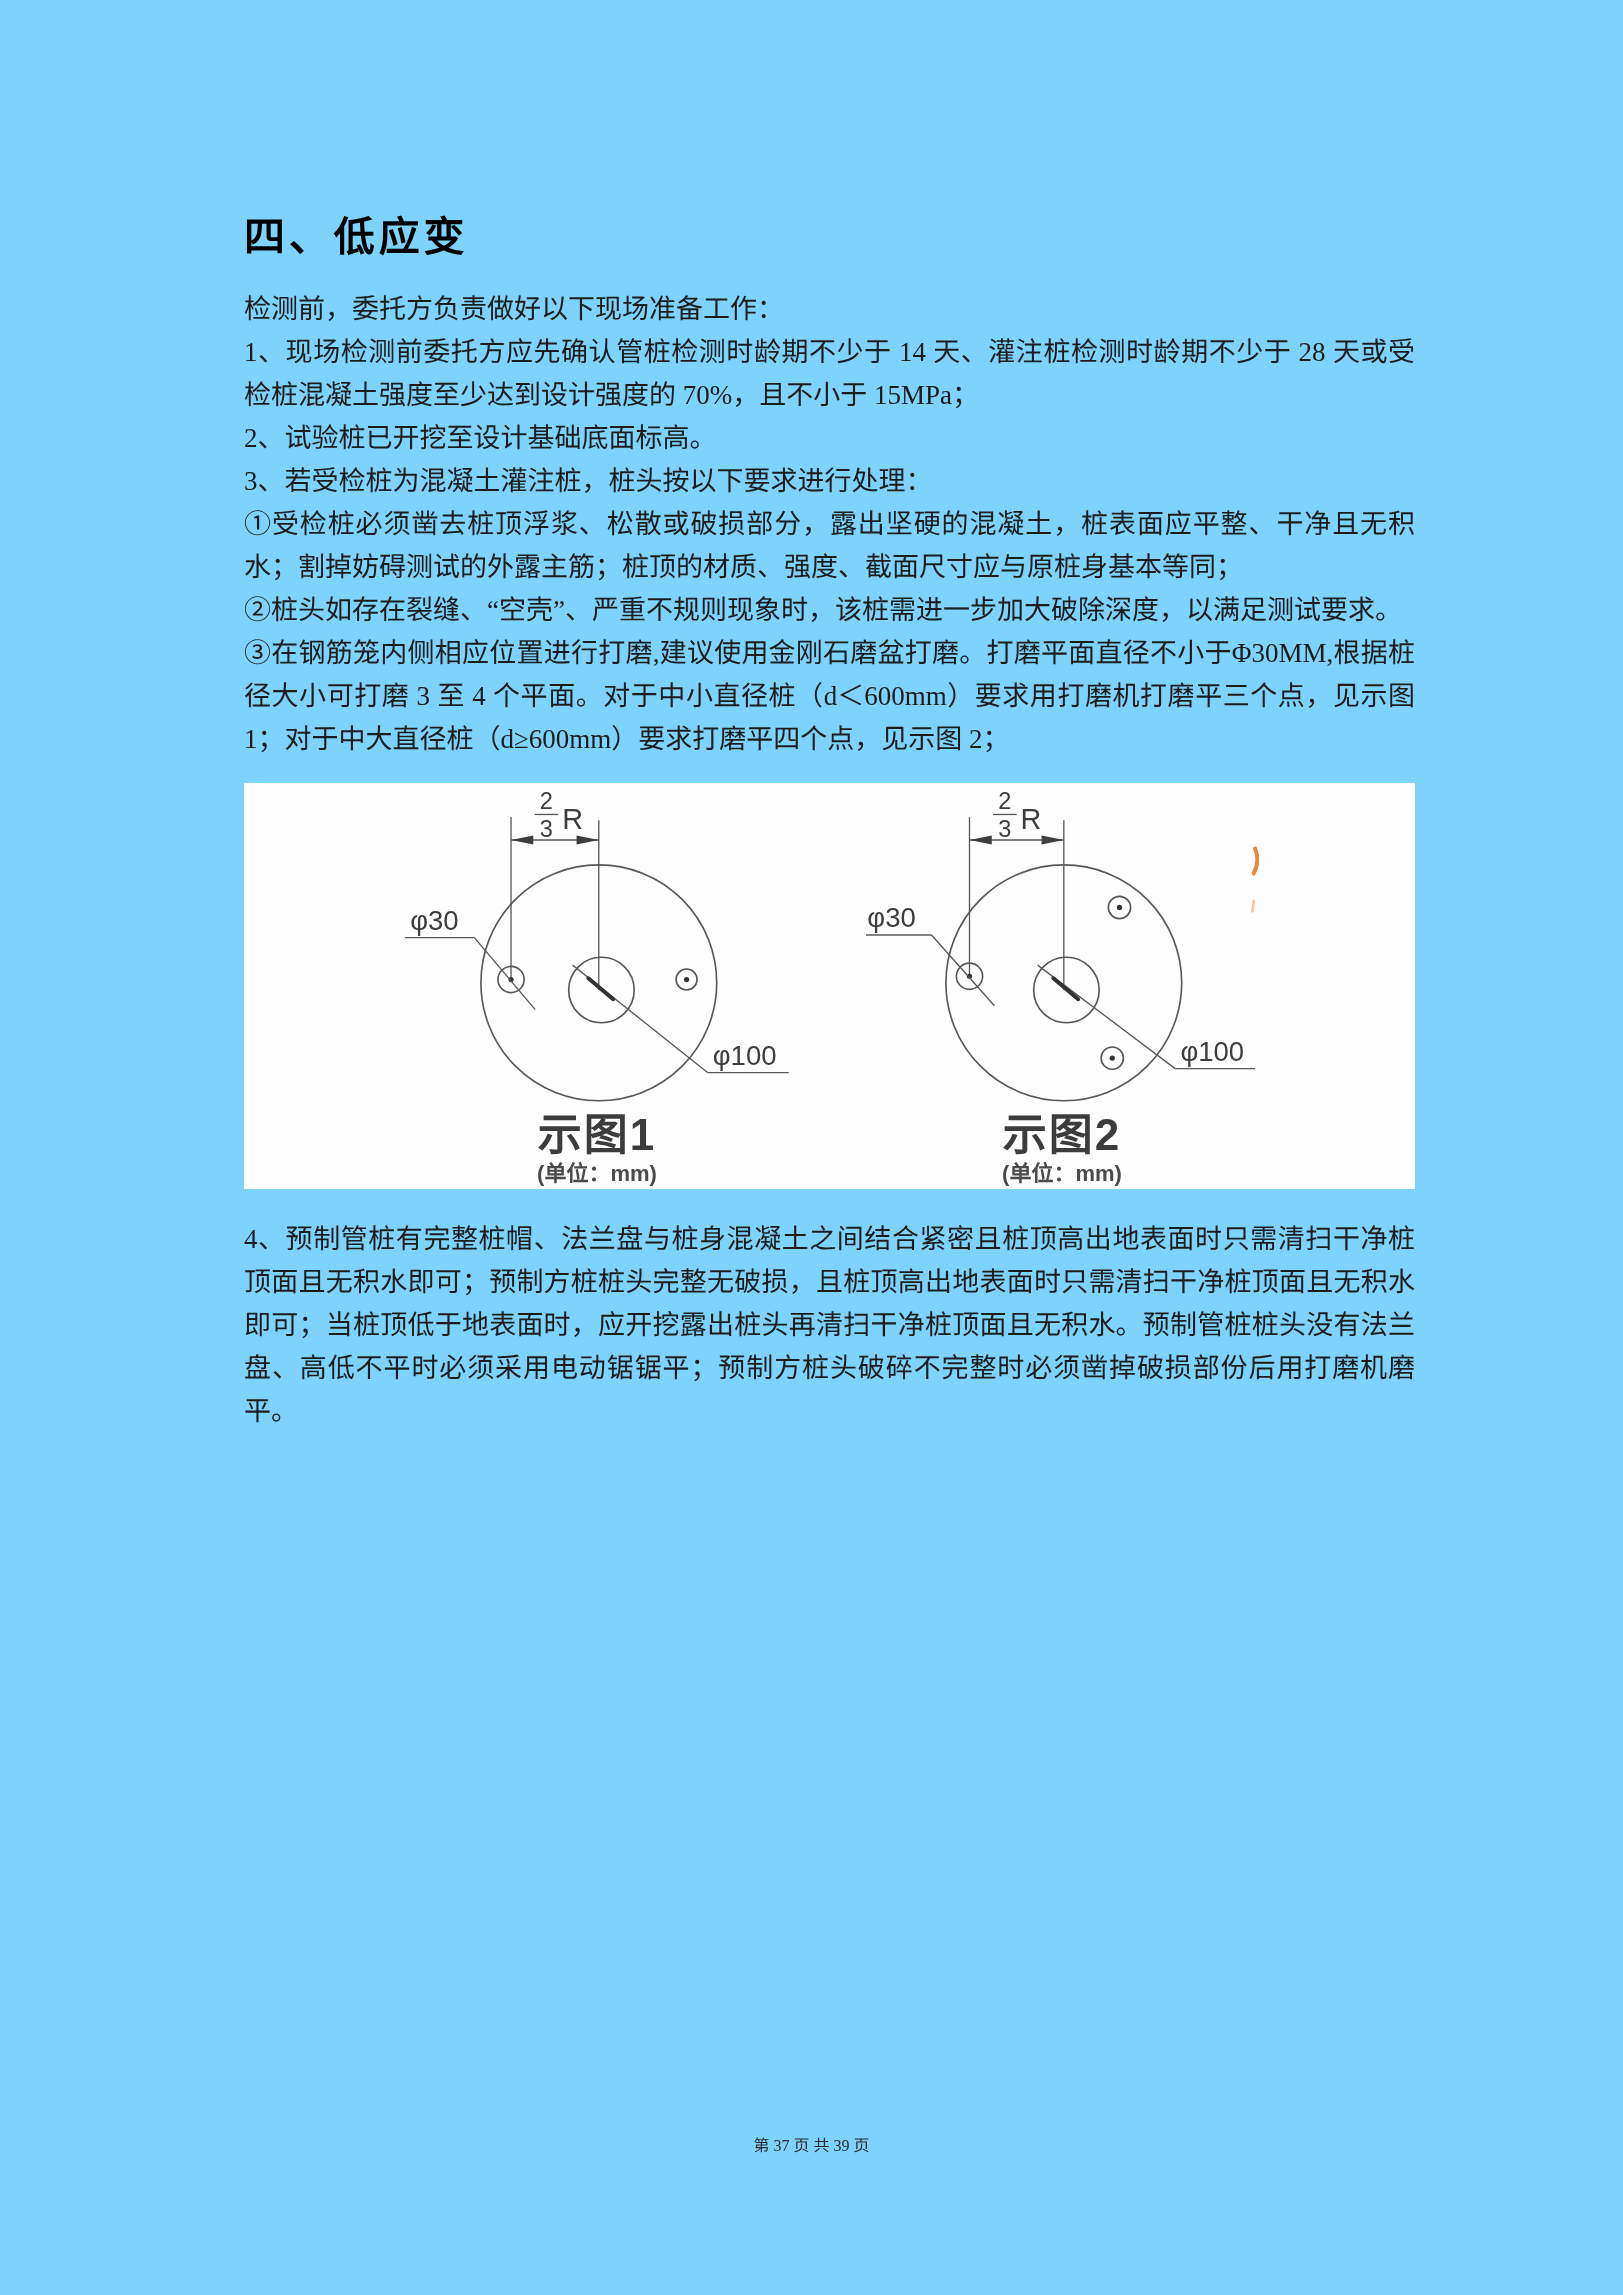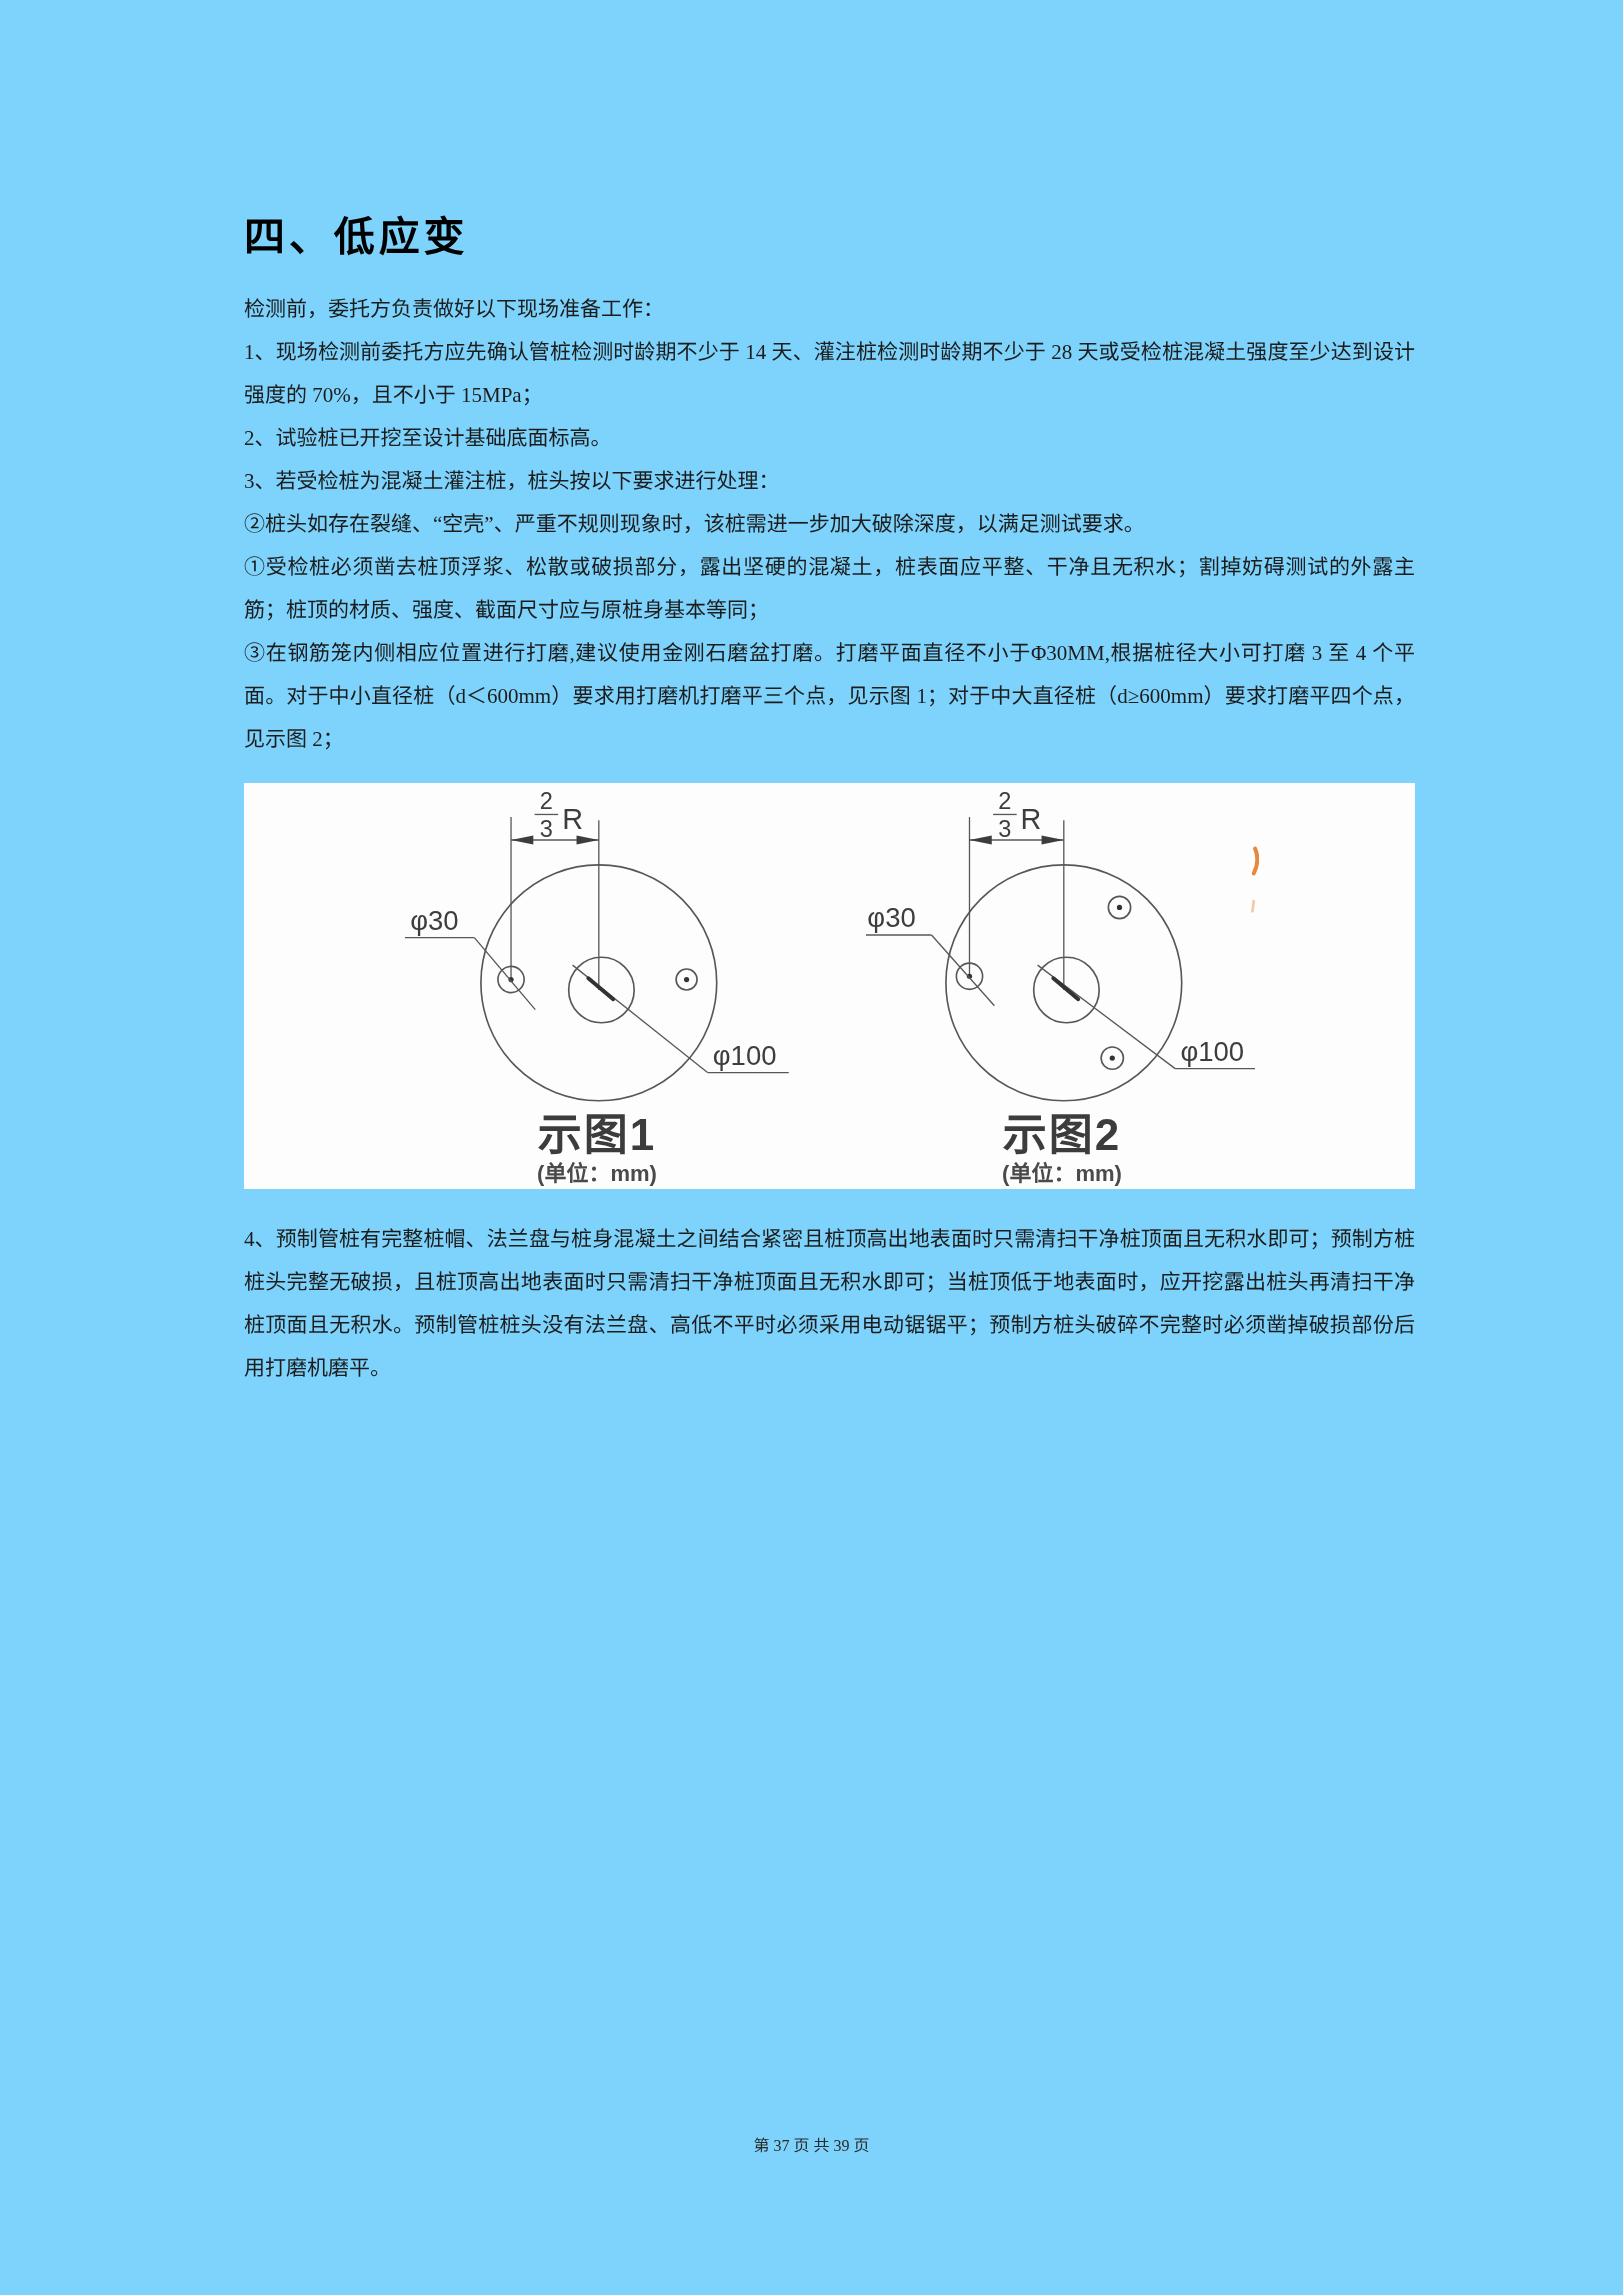--- a/index.html
+++ b/index.html
@@ -21,21 +21,21 @@
   .doc-heading {
     font-family:"Liberation Sans","DejaVu Sans",sans-serif;
     font-weight:bold;
     font-size:41px;
     line-height:42px;
     letter-spacing:3.9px;
     color:#000000;
     margin:0 0 30px 0;
   }
   .body-par {
-    font-size:21px;
+    font-size:27px;
     line-height:43px;
     text-align:justify;
     margin:0;
     color:#1c1c1c;
   }
   .figure-row {
     display:flex;
     justify-content:center;
     align-items:flex-start;
     gap:72px;
@@ -82,22 +82,22 @@
 
 <div class="page">
   <div class="content">
 
     <h1 class="doc-heading">四、低应变</h1>
 
     <p class="body-par">检测前，委托方负责做好以下现场准备工作：</p>
     <p class="body-par">1、现场检测前委托方应先确认管桩检测时龄期不少于 14 天、灌注桩检测时龄期不少于 28 天或受检桩混凝土强度至少达到设计强度的 70%，且不小于 15MPa；</p>
     <p class="body-par">2、试验桩已开挖至设计基础底面标高。</p>
     <p class="body-par">3、若受检桩为混凝土灌注桩，桩头按以下要求进行处理：</p>
+    <p class="body-par">①受检桩必须凿去桩顶浮浆、松散或破损部分，露出坚硬的混凝土，桩表面应平整、干净且无积水；割掉妨碍测试的外露主筋；桩顶的材质、强度、截面尺寸应与原桩身基本等同；</p>
     <p class="body-par">②桩头如存在裂缝、“空壳”、严重不规则现象时，该桩需进一步加大破除深度，以满足测试要求。</p>
-    <p class="body-par">①受检桩必须凿去桩顶浮浆、松散或破损部分，露出坚硬的混凝土，桩表面应平整、干净且无积水；割掉妨碍测试的外露主筋；桩顶的材质、强度、截面尺寸应与原桩身基本等同；</p>
     <p class="body-par">③在钢筋笼内侧相应位置进行打磨,建议使用金刚石磨盆打磨。打磨平面直径不小于Φ30MM,根据桩径大小可打磨 3 至 4 个平面。对于中小直径桩（d＜600mm）要求用打磨机打磨平三个点，见示图 1；对于中大直径桩（d≥600mm）要求打磨平四个点，见示图 2；</p>
 
     <div class="figure-row">
 
       <div class="fig">
         <svg width="393" height="321" viewBox="0 0 600 490">
 
           <line class="diag-line" x1="168" y1="52" x2="168" y2="298"></line>
           <line class="diag-line" x1="302" y1="57" x2="302" y2="316"></line>
 

